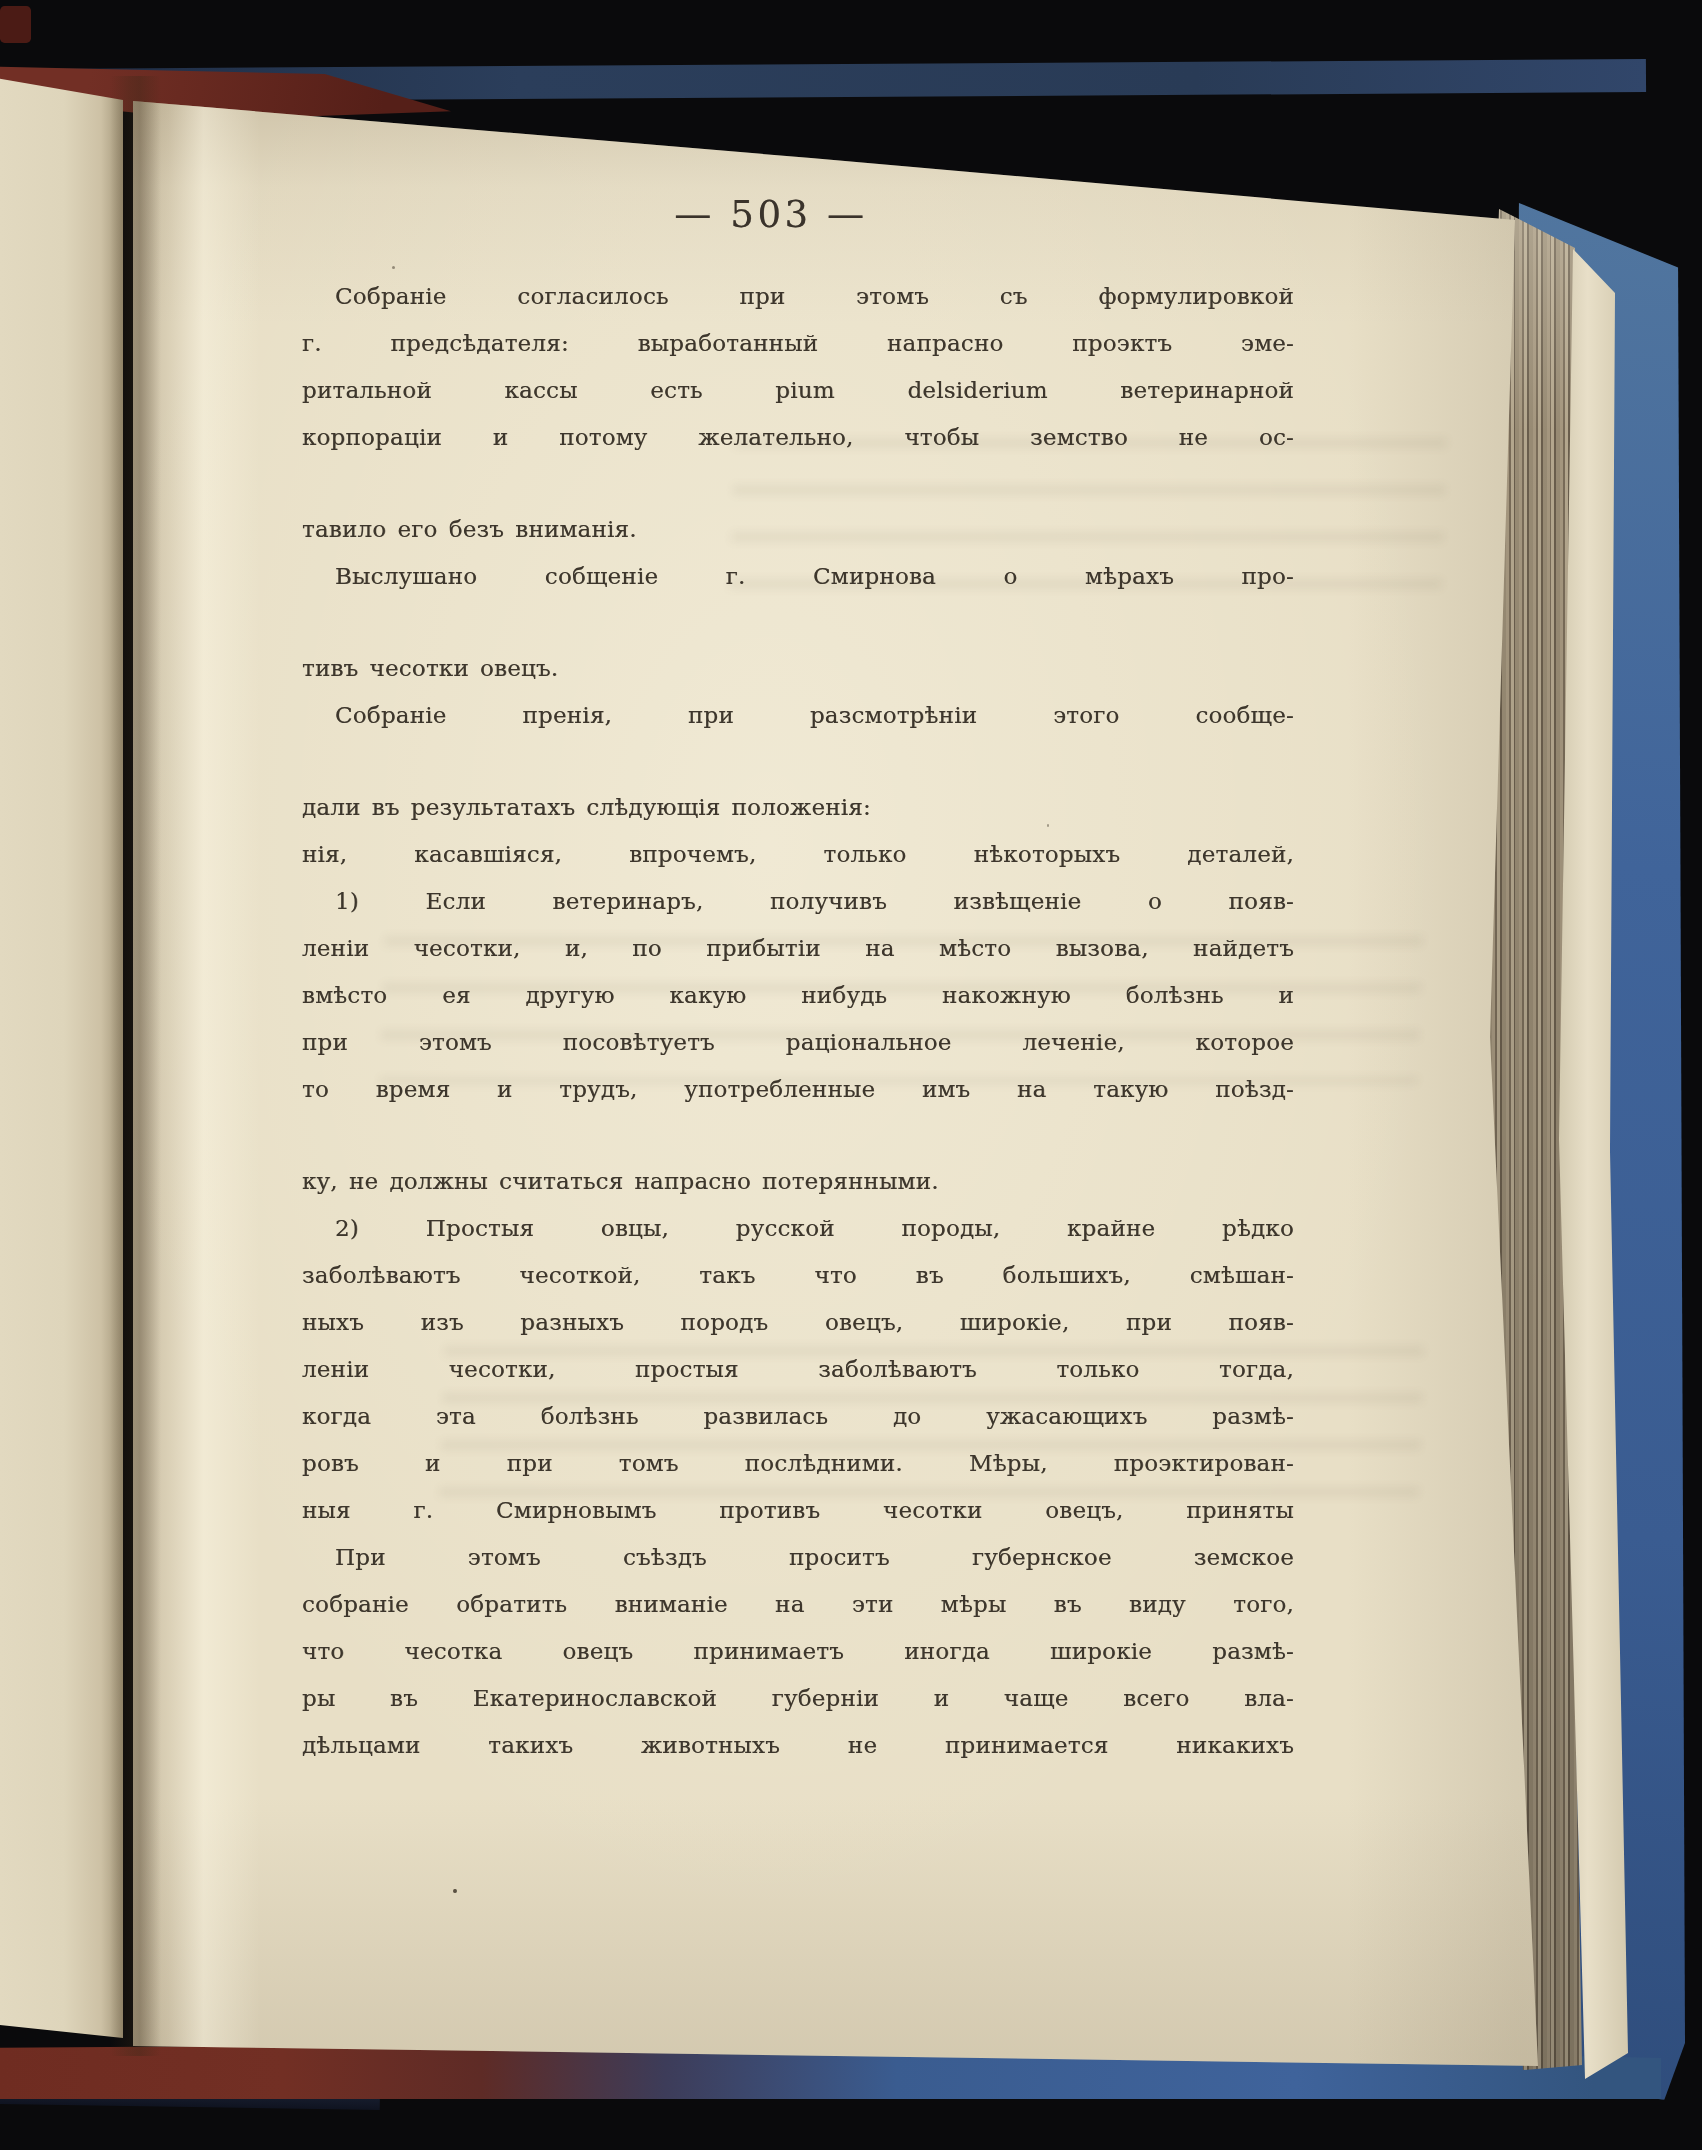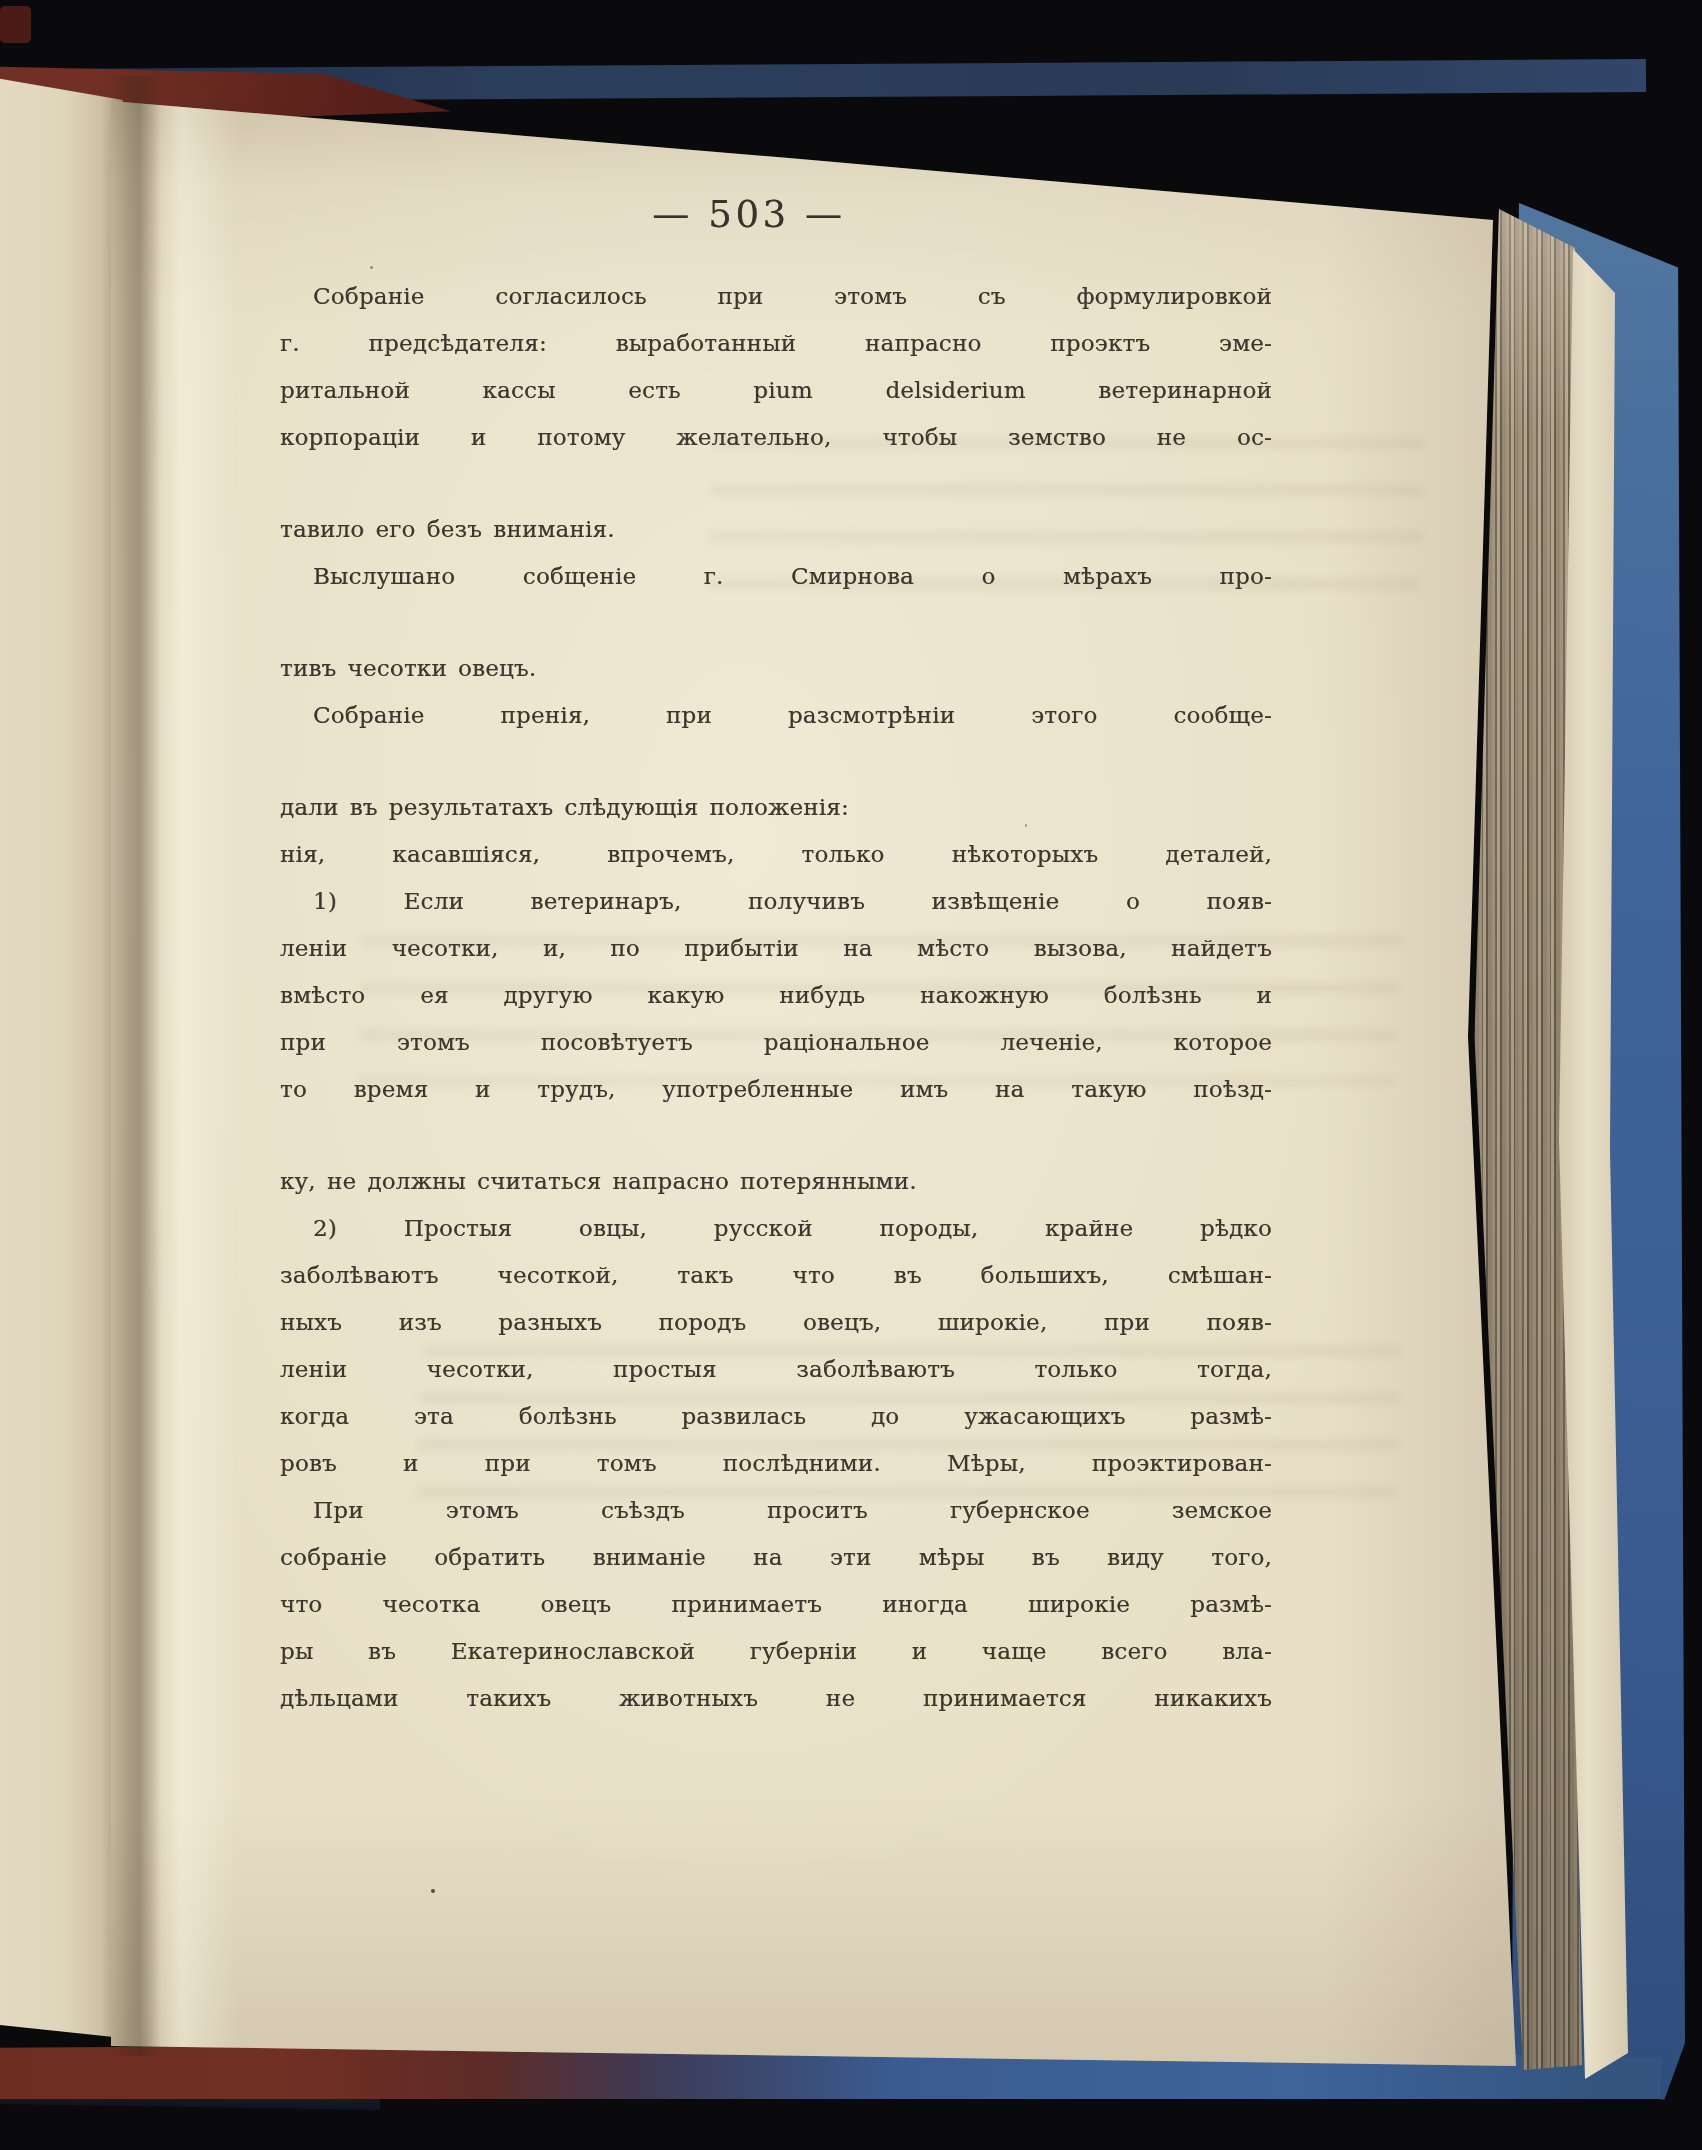--- a/index.html
+++ b/index.html
@@ -42,21 +42,21 @@
 
   
   .left-page{position:absolute;left:0;top:68px;width:123px;height:1989px;z-index:4;
     clip-path:polygon(0 10.7px,123px 32px,123px 1970px,0 1957px);
     background:linear-gradient(90deg,#e2d9c0 0%,#ded5bb 52%,#cdc1a5 82%,#a19477 100%);}
   .gutter-shadow{position:absolute;left:110px;top:76px;width:51px;height:1980px;z-index:6;
     background:linear-gradient(90deg,rgba(54,40,22,0) 0%,rgba(54,40,22,.26) 38%,
                rgba(54,40,22,.34) 58%,rgba(54,40,22,0) 100%);}
 
   
-  .main-page{position:absolute;left:111px;top:88px;width:1411px;height:1986px;z-index:5;
+  .main-page{position:absolute;left:133px;top:88px;width:1411px;height:1986px;z-index:5;
     clip-path:polygon(0px 13px,678px 70px,1382px 132px,1357px 949px,1405px 1978px,0px 1958px);
     background:
       radial-gradient(ellipse at 45% 38%, rgba(255,252,238,.35), rgba(0,0,0,0) 62%),
       linear-gradient(90deg, rgba(118,98,66,.30) 0%, rgba(118,98,66,.12) 2.5%,
           rgba(255,250,232,.40) 5%, rgba(255,250,232,0) 9%,
           rgba(0,0,0,0) 86%, rgba(110,95,70,.15) 98%),
       linear-gradient(180deg, rgba(110,90,60,.22) 0%, rgba(110,90,60,.06) 5%,
           rgba(0,0,0,0) 12%, rgba(0,0,0,0) 86%, rgba(108,90,62,.16) 99%),
       #e8dfc6;}
 
@@ -135,20 +135,21 @@
           <div class="text-line">то время и трудъ, употребленные имъ на такую поѣзд-</div>
           <div class="text-line para-end">ку, не должны считаться напрасно потерянными.</div>
         </div>
         <div class="paragraph">
           <div class="text-line indent">2) Простыя овцы, русской породы, крайне рѣдко</div>
           <div class="text-line">заболѣваютъ чесоткой, такъ что въ большихъ, смѣшан-</div>
           <div class="text-line">ныхъ изъ разныхъ породъ овецъ, широкіе, при появ-</div>
           <div class="text-line">леніи чесотки, простыя заболѣваютъ только тогда,</div>
           <div class="text-line">когда эта болѣзнь развилась до ужасающихъ размѣ-</div>
           <div class="text-line">ровъ и при томъ послѣдними. Мѣры, проэктирован-</div>
+          <div class="text-line">ныя г. Смирновымъ противъ чесотки овецъ, приняты</div>
         </div>
         <div class="paragraph">
           <div class="text-line indent">При этомъ съѣздъ проситъ губернское земское</div>
           <div class="text-line">собраніе обратить вниманіе на эти мѣры въ виду того,</div>
           <div class="text-line">что чесотка овецъ принимаетъ иногда широкіе размѣ-</div>
           <div class="text-line">ры въ Екатеринославской губерніи и чаще всего вла-</div>
           <div class="text-line">дѣльцами такихъ животныхъ не принимается никакихъ</div>
         </div>
       </div>
 

